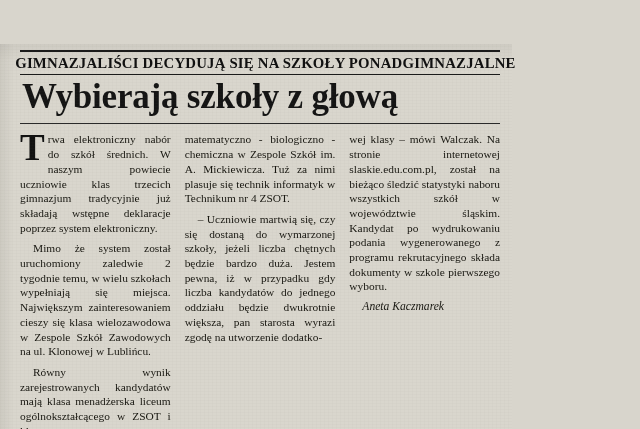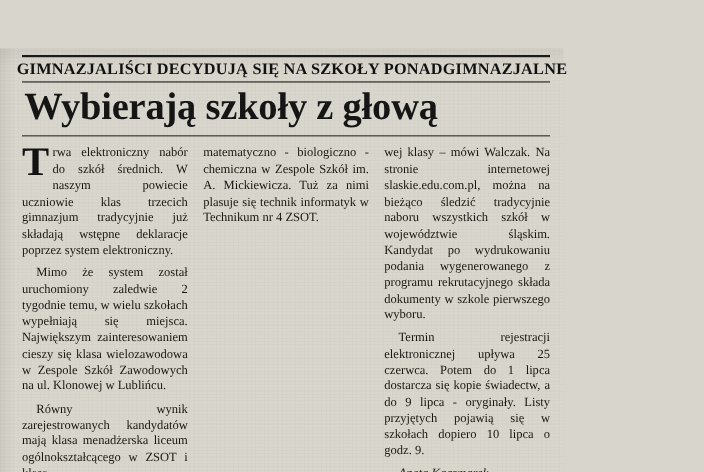--- a/index.html
+++ b/index.html
@@ -126,22 +126,22 @@
     <div class="col">
       <p class="dropcap-para">
         <span class="dropcap">T</span><span>rwa elektroniczny nabór do szkół średnich. W naszym powiecie uczniowie klas trzecich gimnazjum tradycyjnie już składają wstępne deklaracje poprzez system elektroniczny.</span>
       </p>
       <p>Mimo że system został uruchomiony zaledwie 2 tygodnie temu, w wielu szkołach wypełniają się miejsca. Największym zainteresowaniem cieszy się klasa wielozawodowa w Zespole Szkół Zawodowych na ul. Klonowej w Lublińcu.</p>
       <p>Równy wynik zarejestrowanych kandydatów mają klasa menadżerska liceum ogólnokształcącego w ZSOT i klasa</p>
     </div>
 
     <div class="col">
       <p class="no-indent">matematyczno - biologiczno - chemiczna w Zespole Szkół im. A. Mickiewicza. Tuż za nimi plasuje się technik informatyk w Technikum nr 4 ZSOT.</p>
+      <p>– Uczniowie martwią się, czy się dostaną do wymarzonej szkoły, jeżeli liczba chętnych będzie bardzo duża. Jestem pewna, iż w przypadku gdy liczba kandydatów do jednego oddziału będzie dwukrotnie większa, pan starosta wyrazi zgodę na utworzenie dodatko-</p>
     </div>
 
     <div class="col">
-      <p class="no-indent">wej klasy – mówi Walczak. Na stronie internetowej slaskie.edu.com.pl, można na bieżąco śledzić tradycyjnie naboru wszystkich szkół w województwie śląskim. Kandydat po wydrukowaniu podania wygenerowanego z programu rekrutacyjnego składa dokumenty w szkole pierwszego wyboru.</p>
-      <p>Termin rejestracji elektronicznej upływa 25 czerwca. Potem do 1 lipca dostarcza się kopie świadectw, a do 9 lipca - oryginały. Listy przyjętych pojawią się w szkołach dopiero 10 lipca o godz. 9.</p>
+      <p class="no-indent">wej klasy – mówi Walczak. Na stronie internetowej slaskie.edu.com.pl, został na bieżąco śledzić statystyki naboru wszystkich szkół w województwie śląskim. Kandydat po wydrukowaniu podania wygenerowanego z programu rekrutacyjnego składa dokumenty w szkole pierwszego wyboru.</p>
       <p class="byline">Aneta Kaczmarek</p>
     </div>
 
   </div>
 </div>
 
 </body></html>

